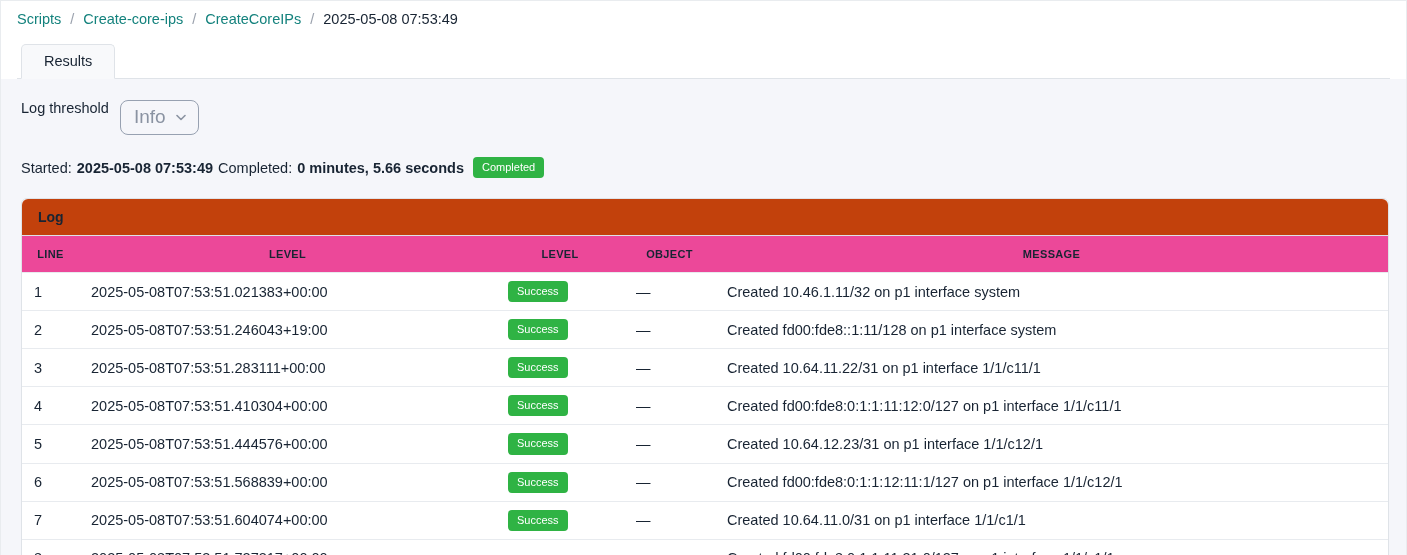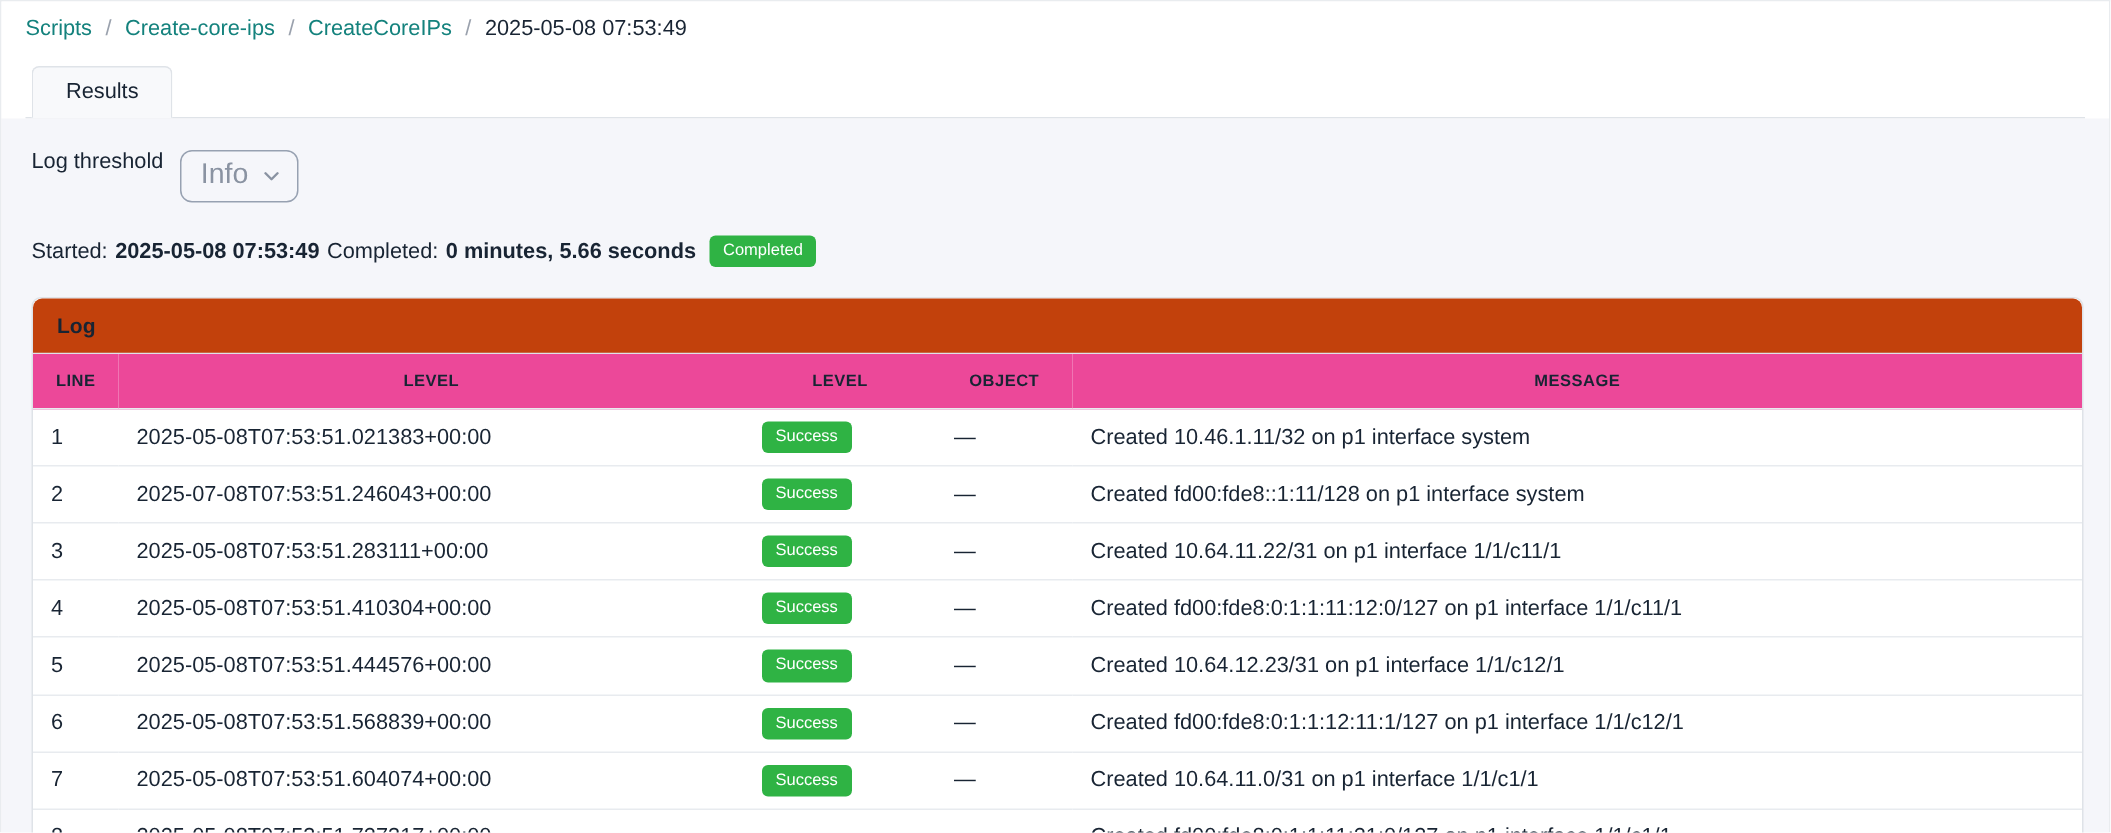--- a/index.html
+++ b/index.html
@@ -144,21 +144,21 @@
   <tr>
     <td>1</td>
     <td>2025-05-08T07:53:51.021383+00:00</td>
     <td><span class="badge">Success</span></td>
     <td>—</td>
     <td>Created 10.46.1.11/32 on p1 interface system</td>
   </tr>
 
   <tr>
     <td>2</td>
-    <td>2025-07-08T07:53:51.246043+00:00</td>
+    <td>2025-05-08T07:53:51.246043+19:00</td>
     <td><span class="badge">Success</span></td>
     <td>—</td>
     <td>Created fd00:fde8::1:11/128 on p1 interface system</td>
   </tr>
 
   <tr>
     <td>3</td>
     <td>2025-05-08T07:53:51.283111+00:00</td>
     <td><span class="badge">Success</span></td>
     <td>—</td>

